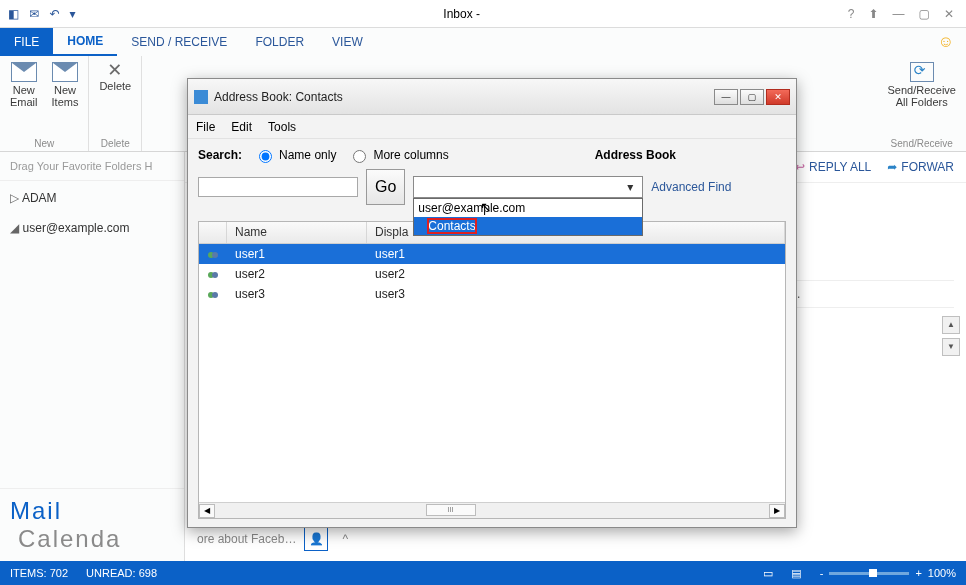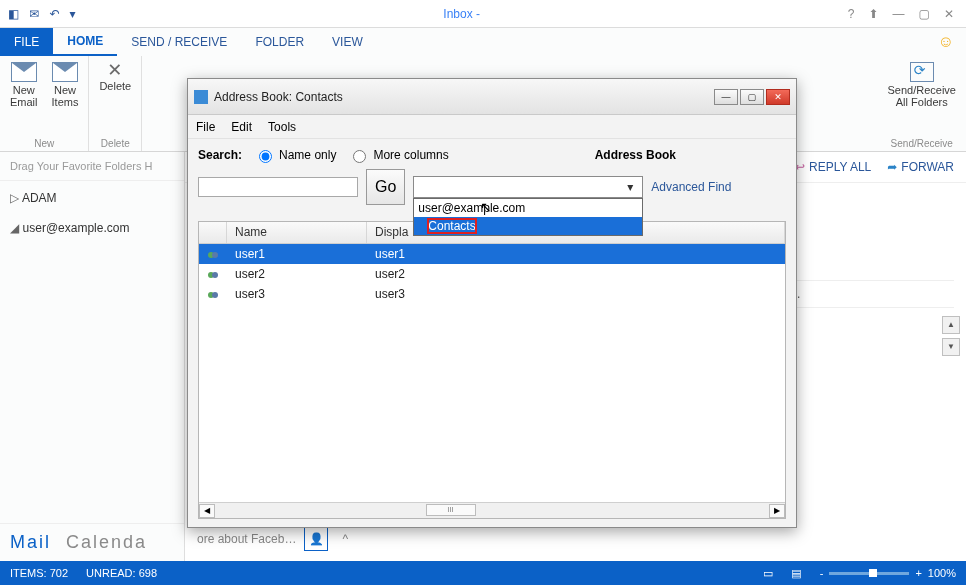--- a/index.html
+++ b/index.html
@@ -5,21 +5,21 @@
   * { box-sizing: border-box; font-family: "Segoe UI", Arial, sans-serif; }
   html, body { margin: 0; padding: 0; width: 966px; height: 585px; overflow: hidden; }
   body { background: #2aa0e6; position: relative; }
 
   .outlook { position: absolute; inset: 0; background: #fbfcfc; display: flex; flex-direction: column; }
 
   
   .titlebar { height: 28px; background: #fff; border-bottom: 1px solid #dcdcdc; display: flex; align-items: center; font-size: 12px; color: #6b6b6b; }
   .titlebar .qat { display: flex; align-items: center; gap: 10px; padding-left: 8px; }
   .titlebar .qat span { color: #2b579a; }
-  .titlebar .center { flex: 1; text-align: center; color: #3b82f6; }
+  .titlebar .center { flex: 1; text-align: center; color: #000000; }
   .titlebar .winctl { display: flex; gap: 14px; padding-right: 12px; color: #888; }
 
   
   .tabs { height: 28px; display: flex; align-items: stretch; font-size: 12px; }
   .tabs .tab { padding: 0 14px; display: flex; align-items: center; color: #2b579a; cursor: pointer; }
   .tabs .tab.file { background: #0b61c7; color: #fff; }
   .tabs .tab.active { border-bottom: 2px solid #0b61c7; color: #0b61c7; font-weight: 600; }
   .smiley { margin-left: auto; padding-right: 12px; color: #f2b01e; font-size: 16px; align-self: center; }
 
   
@@ -38,21 +38,21 @@
   
   .content { flex: 1; display: flex; min-height: 0; }
   .navpane { width: 185px; border-right: 1px solid #dedede; display: flex; flex-direction: column; font-size: 12px; color: #333; }
   .navpane .fav { padding: 8px 10px; color: #9a9a9a; font-size: 11px; border-bottom: 1px solid #eee; }
   .navpane .acct-hdr { padding: 10px 10px 6px 10px; cursor: pointer; }
   .navpane .acct-hdr.adam::before { content: "▷ "; color: #666; }
   .navpane .acct-hdr.main::before { content: "◢ "; color: #666; }
   .navpane .folder { padding: 6px 10px 6px 20px; cursor: pointer; }
   .navpane .folder.sel { background: #cfe6fb; }
   .navpane .folder .count { color: #0b61c7; }
-  .navpane .modbar { margin-top: auto; padding: 8px 10px; font-size: 18px; color: #8a8a8a; border-top: 1px solid #eee; letter-spacing: 2px; }
+  .navpane .modbar { margin-top: auto; padding: 8px 10px; font-size: 24px; color: #8a8a8a; border-top: 1px solid #eee; letter-spacing: 2px; }
   .navpane .modbar .m-active { color: #0b61c7; }
 
   .readpane { flex: 1; min-width: 0; display: flex; flex-direction: column; background: #fff; }
   .readpane .rhdr { padding: 8px 12px; font-size: 12px; color: #555; display: flex; gap: 16px; border-bottom: 1px solid #eee; }
   .readpane .rhdr .link { color: #2b579a; cursor: pointer; display: inline-flex; align-items: center; gap: 4px; }
   .readpane .meta { padding: 8px 12px; color: #666; font-size: 12px; }
   .readpane .from { padding: 0 12px; font-size: 16px; color: #666; }
   .readpane .subj { padding: 6px 12px; font-weight: 600; color: #333; font-size: 13px; }
   .readpane .to { padding: 0 12px; font-size: 12px; color: #555; }
   .readpane .infobar { margin: 8px 12px; padding: 6px; font-size: 12px; color: #555; border-top: 1px solid #eee; border-bottom: 1px solid #eee; }

